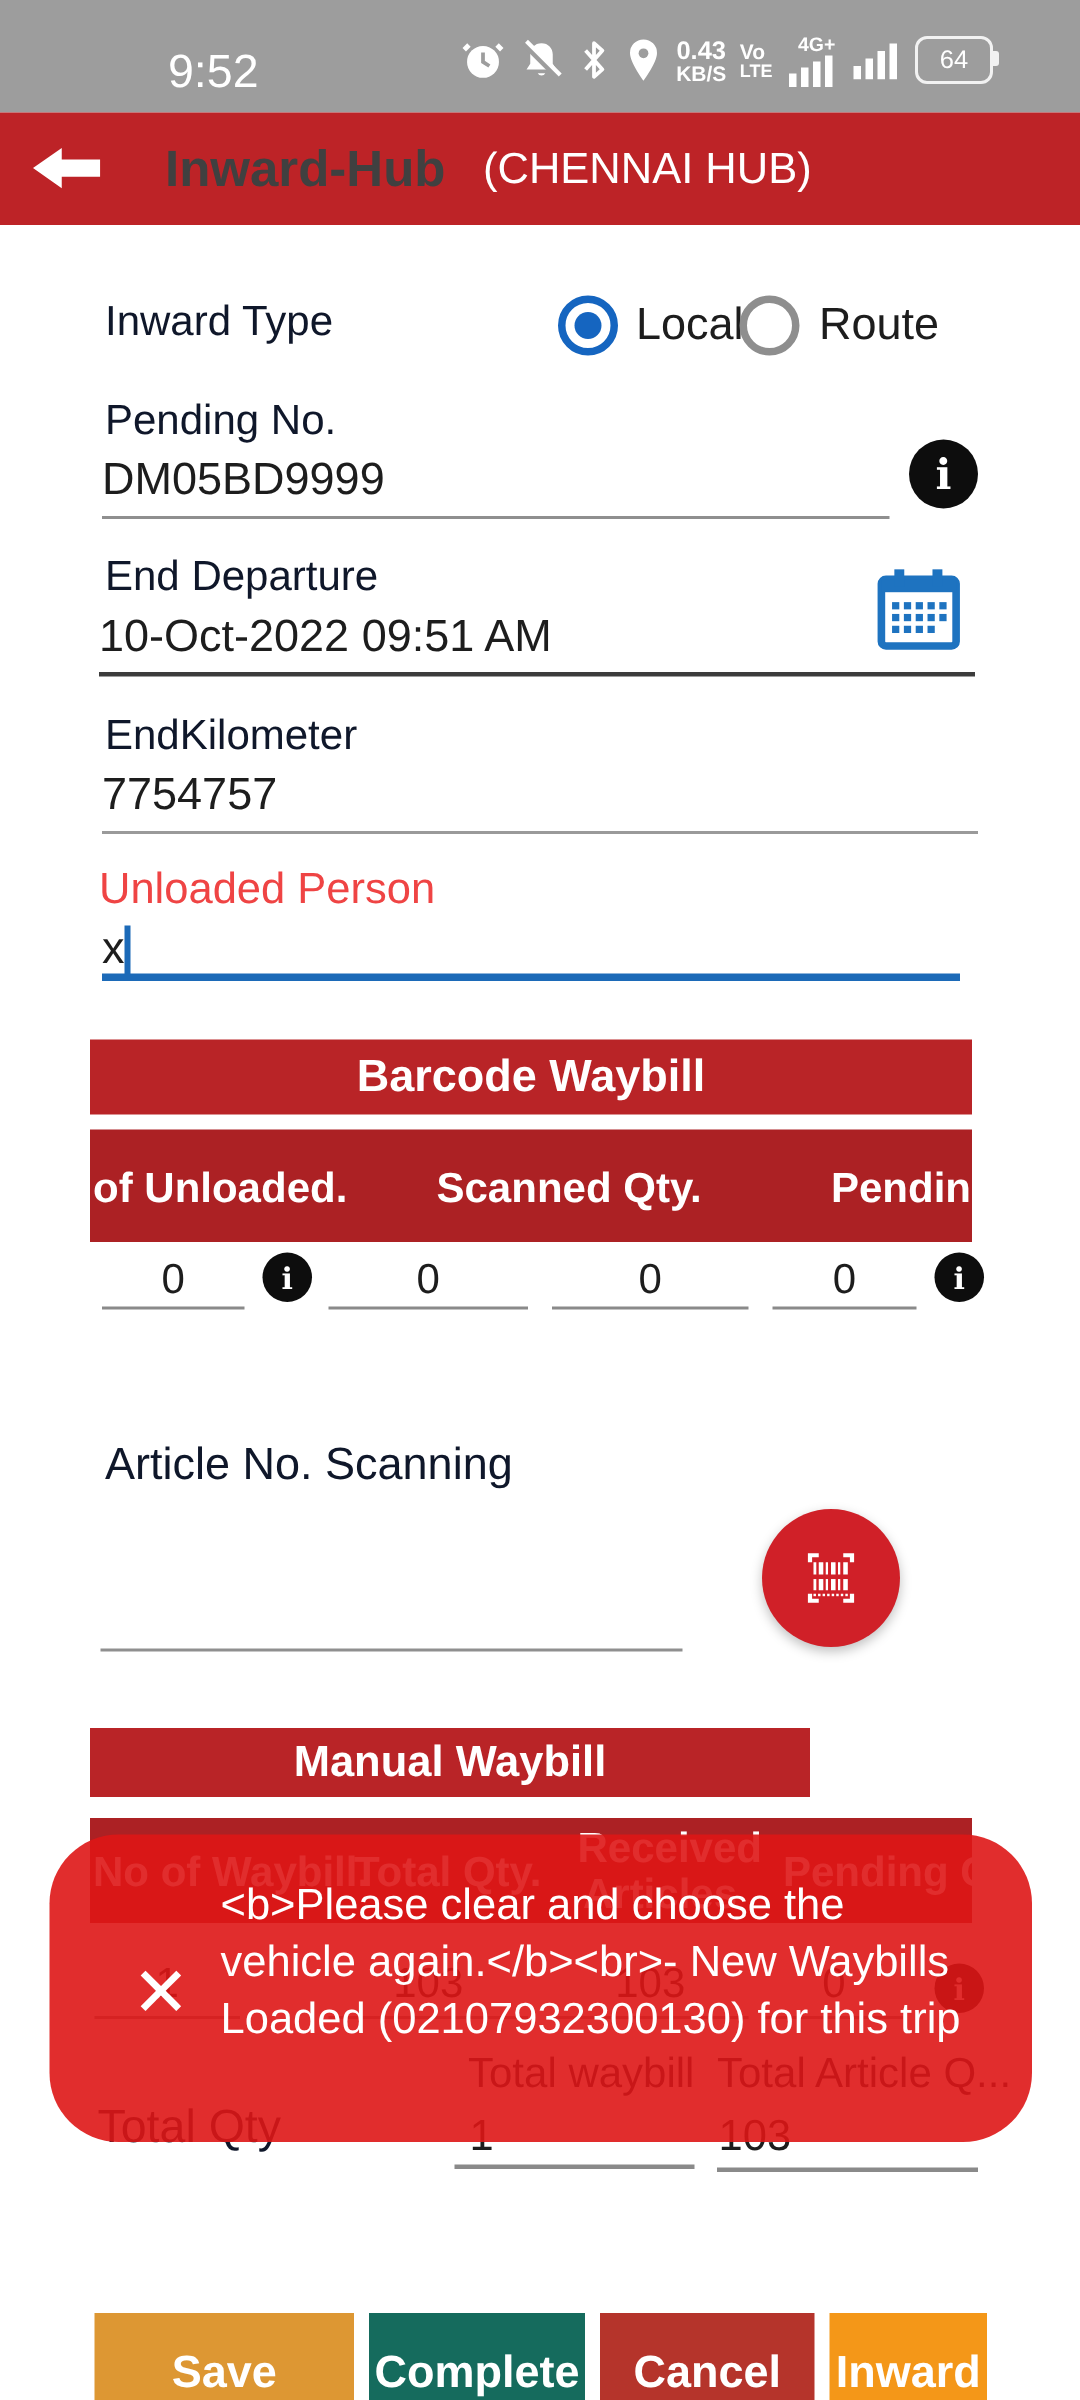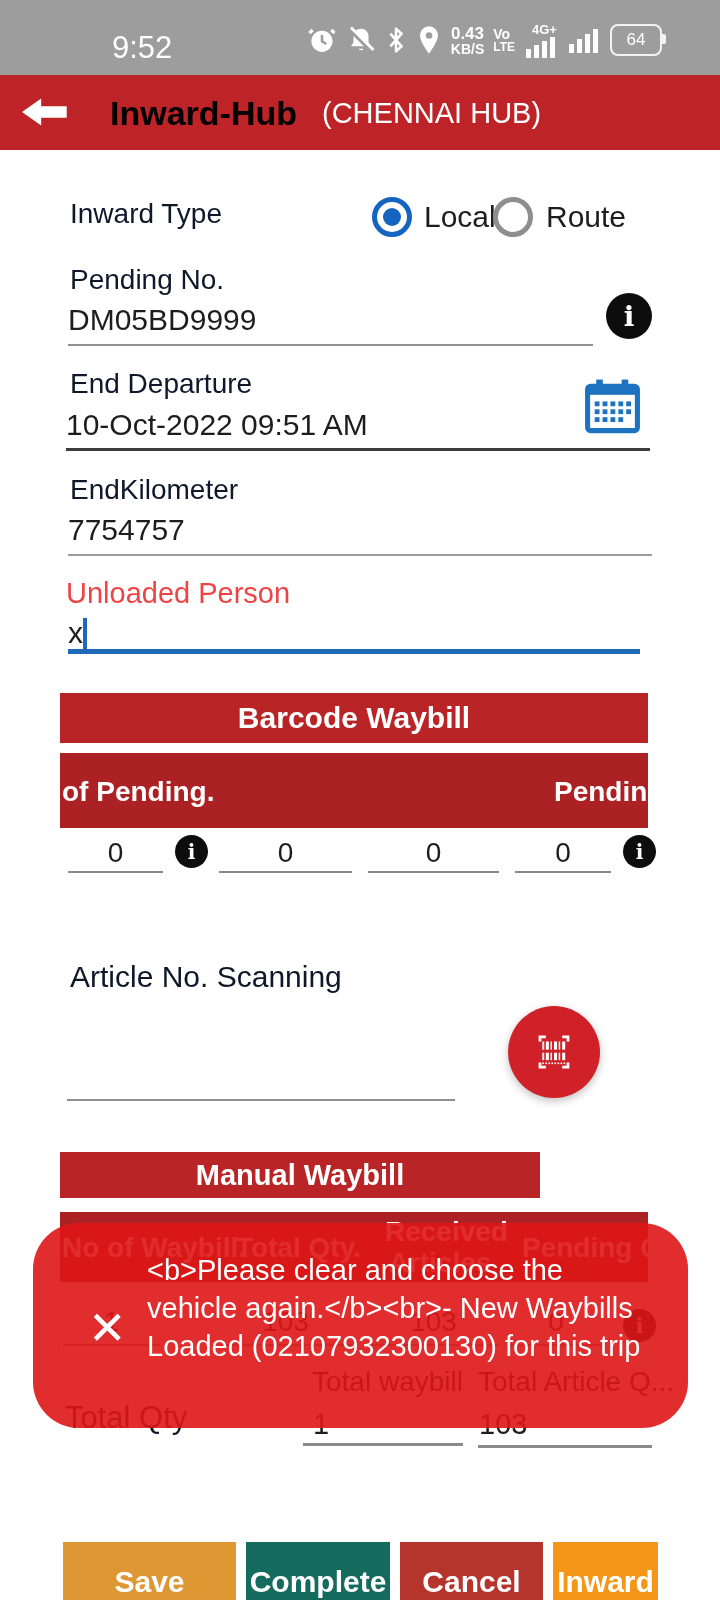--- a/index.html
+++ b/index.html
@@ -22,21 +22,21 @@
   .sb-volte .l1{font-size:14px;}
   .sb-volte .l2{font-size:12px;}
   .sb-net{display:flex;flex-direction:column;align-items:flex-start;line-height:1;}
   .sb-net .lbl{font-size:13px;font-weight:bold;color:#fff;margin-left:8px;}
   .battery{position:relative;width:48px;height:28px;border:2px solid #f2f2f2;border-radius:8px;
            display:flex;align-items:center;justify-content:center;color:#fff;font-size:17px;}
   .battery:after{content:"";position:absolute;right:-6px;top:8px;width:4px;height:10px;background:#f2f2f2;border-radius:0 2px 2px 0;}
   
   .app-bar{left:0;top:75px;width:720px;height:75px;background:#bd2327;}
   .back-arrow{left:22px;top:95px;width:46px;height:34px;}
-  .app-title{left:110px;top:94px;color:#000000;font-size:34px;font-weight:bold;}
+  .app-title{left:110px;top:94px;color:#404040;font-size:34px;font-weight:bold;}
   .app-sub{left:322px;top:97px;color:#fff;font-size:29px;}
   
   .lbl{color:#0f172a;font-size:28px;}
   .val{color:#1d1d1d;font-size:30px;}
   .uline{height:2px;background:#8f8f8f;}
   .radio-outer{width:40px;height:40px;border-radius:50%;border:5px solid #1565c0;box-sizing:border-box;
                display:flex;align-items:center;justify-content:center;background:#fff;}
   .radio-outer.off{border-color:#8e8e8e;}
   .radio-dot{width:18px;height:18px;border-radius:50%;background:#1565c0;}
   .info-circ{width:46px;height:46px;border-radius:50%;background:#0d0d0d;color:#fff;
@@ -183,21 +183,22 @@
 <div class="abs uline" style="left:68px;top:554px;width:584px;background:#9a9a9a;"></div>
 
 <div class="abs" style="left:66px;top:577px;color:#ef4444;font-size:29px;">Unloaded Person</div>
 <div class="abs val" style="left:68px;top:616px;">
   <span>x</span><span class="cursor"></span>
 </div>
 <div class="abs" style="left:68px;top:649px;width:572px;height:5px;background:#1c6ab8;"></div>
 
 <div class="abs bar-title" style="left:60px;top:693px;width:588px;height:50px;font-size:30px;">Barcode Waybill</div>
 <div class="abs tbl-head" style="left:60px;top:753px;width:588px;height:75px;">
-  <span class="col" style="left:2px;top:23px;">of Pending.</span>
+  <span class="col" style="left:2px;top:23px;">of Unloaded.</span>
+  <span class="col" style="left:231px;top:23px;">Scanned Qty.</span>
   <span class="col" style="left:494px;top:23px;">Pending Q</span>
 </div>
 <div class="cell-val" style="left:68px;top:837px;width:95px;">0</div>
 <div class="cell-line" style="left:68px;top:871px;width:95px;"></div>
 <div class="abs info-circ info-sm" style="left:175px;top:835px;">i</div>
 <div class="cell-val" style="left:219px;top:837px;width:133px;">0</div>
 <div class="cell-line" style="left:219px;top:871px;width:133px;"></div>
 <div class="cell-val" style="left:368px;top:837px;width:131px;">0</div>
 <div class="cell-line" style="left:368px;top:871px;width:131px;"></div>
 <div class="cell-val" style="left:515px;top:837px;width:96px;">0</div>

